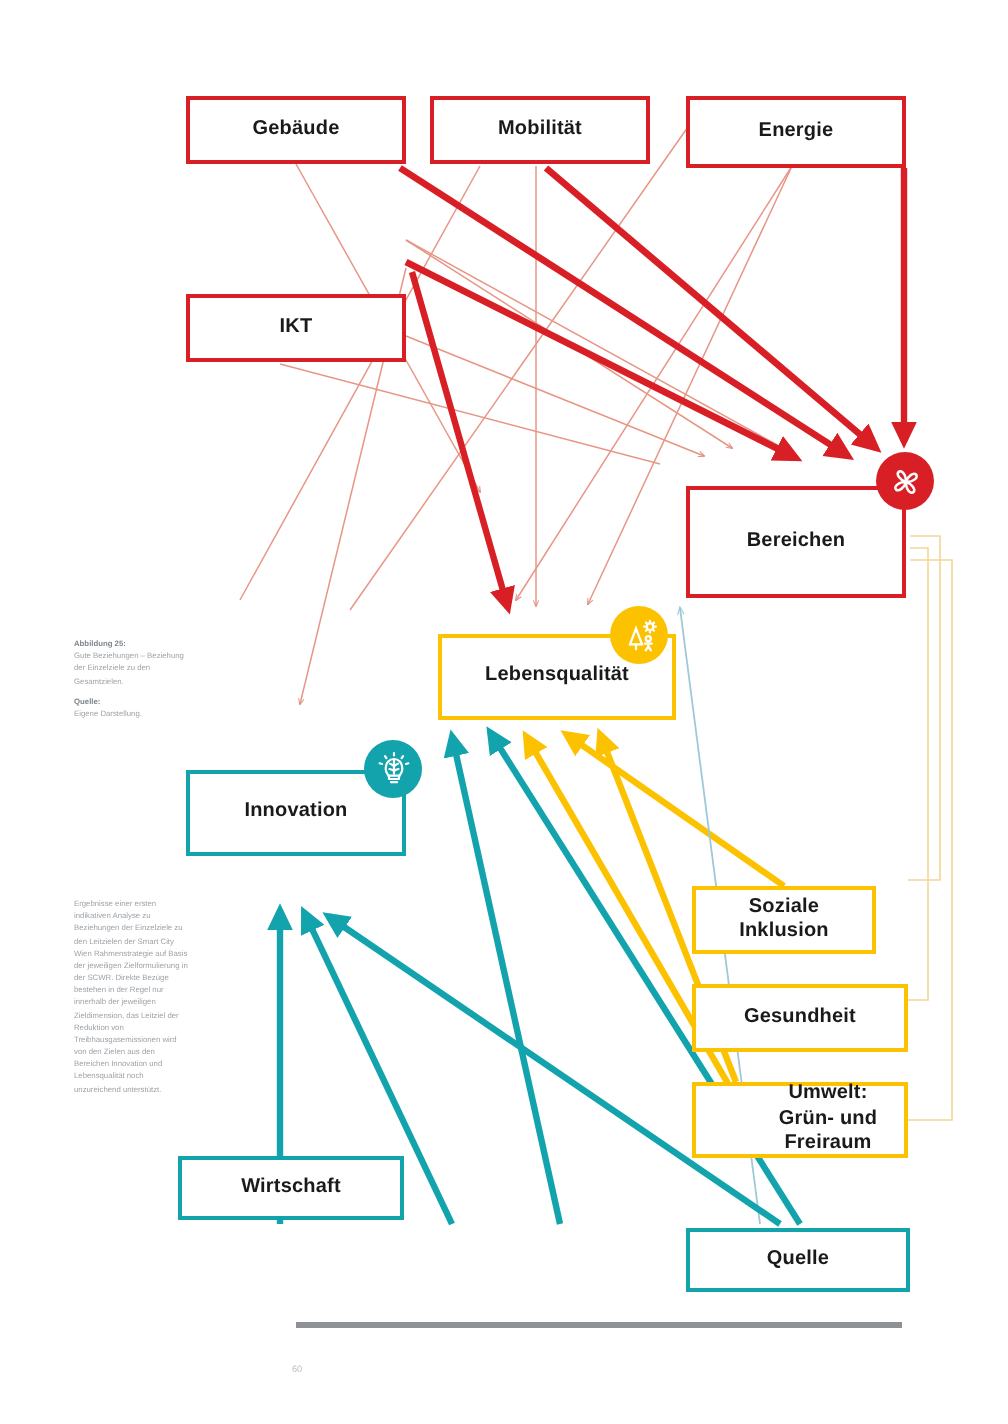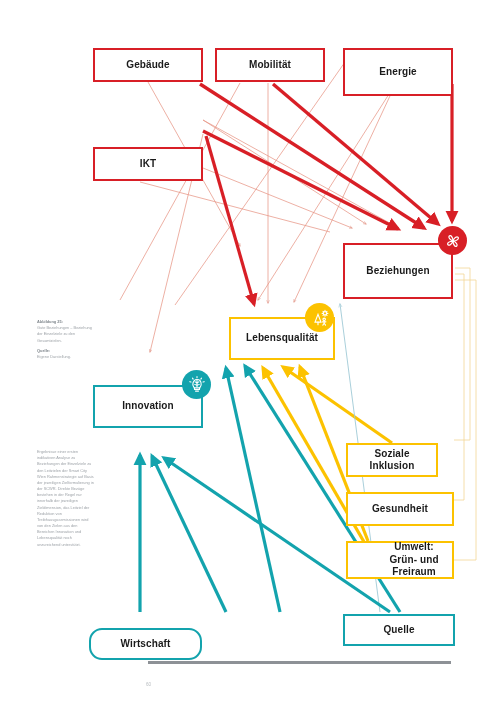--- a/index.html
+++ b/index.html
@@ -176,43 +176,43 @@
       <path d="M196,388 L196,428"></path>
     </g>
   </svg>
 
   <div class="node red" style="left:93px; top:48px; width:110px; height:34px;">
     <span>Gebäude</span>
   </div>
   <div class="node red" style="left:215px; top:48px; width:110px; height:34px;">
     <span>Mobilität</span>
   </div>
-  <div class="node red" style="left:343px; top:48px; width:110px; height:48px;">
+  <div class="node red" style="left:343px; top:48px; width:110px; height:36px;">
     <span>Energie</span>
   </div>
   <div class="node red" style="left:93px; top:147px; width:110px; height:34px;">
     <span>IKT</span>
   </div>
 
   <div class="node red" style="left:343px; top:243px; width:110px; height:56px;">
-    <span>Beziehungen</span>
+    <span>Bereichen</span>
   </div>
   <div class="badge red" style="left:438px; top:226px; width:29px; height:29px;">
     <svg width="20" height="20" viewBox="0 0 24 24" aria-hidden="true">
       <g fill="none" stroke="#ffffff" stroke-width="1.5" stroke-linecap="round">
         <path d="M12 12 C12 7 9 4.5 7.5 6 C6 7.5 8.5 11 12 12Z"></path>
         <path d="M12 12 C17 12 19.5 9 18 7.5 C16.5 6 13 8.5 12 12Z"></path>
         <path d="M12 12 C12 17 15 19.5 16.5 18 C18 16.5 15.5 13 12 12Z"></path>
         <path d="M12 12 C7 12 4.5 15 6 16.5 C7.5 18 11 15.5 12 12Z"></path>
         <circle cx="12" cy="12" r="1.4" fill="#ffffff" stroke="none"></circle>
       </g>
     </svg>
   </div>
 
-  <div class="node yellow" style="left:219px; top:317px; width:106px; height:43px;margin-left:10px;">
+  <div class="node yellow" style="left:219px; top:317px; width:119px; height:43px;">
     <span>Lebensqualität</span>
   </div>
   <div class="badge yellow" style="left:305px; top:303px; width:29px; height:29px;">
     <svg width="20" height="20" viewBox="0 0 24 24" aria-hidden="true">
       <g fill="none" stroke="#ffffff" stroke-width="1.35" stroke-linecap="round">
         <path d="M6 17 L9.6 7.5 L13.2 17 Z"></path>
         <path d="M9.6 17 L9.6 20"></path>
         <circle cx="18" cy="6.4" r="2"></circle>
         <path d="M18 2.9 L18 3.9 M18 8.9 L18 9.9 M14.5 6.4 L15.5 6.4 M20.5 6.4 L21.5 6.4
                  M15.6 4 L16.3 4.7 M19.7 8.1 L20.4 8.8 M20.4 4 L19.7 4.7 M16.3 8.1 L15.6 8.8"></path>
@@ -245,21 +245,21 @@
     <span>Soziale Inklusion</span>
   </div>
   <div class="node yellow" style="left:346px; top:492px; width:108px; height:34px;">
     <span>Gesundheit</span>
   </div>
   <div class="node yellow" style="left:346px; top:541px; width:108px; height:38px;padding-left:28px;">
     <span style="white-space:pre-line;">Umwelt:
 Grün- und Freiraum</span>
   </div>
 
-  <div class="node teal" style="left:89px; top:628px; width:113px; height:32px;border-radius:13px;">
+  <div class="node teal" style="left:89px; top:578px; width:113px; height:32px;">
     <span>Wirtschaft</span>
   </div>
   <div class="node teal" style="left:343px; top:614px; width:112px; height:32px;">
     <span>Quelle</span>
   </div>
 
   <div class="side-note" style="left:37px; top:319px;">
     <span class="hd">Abbildung 25:</span>
     <p>Gute Beziehungen – Beziehung der Einzelziele zu den Gesamtzielen.</p>
     <div class="gap"></div>

